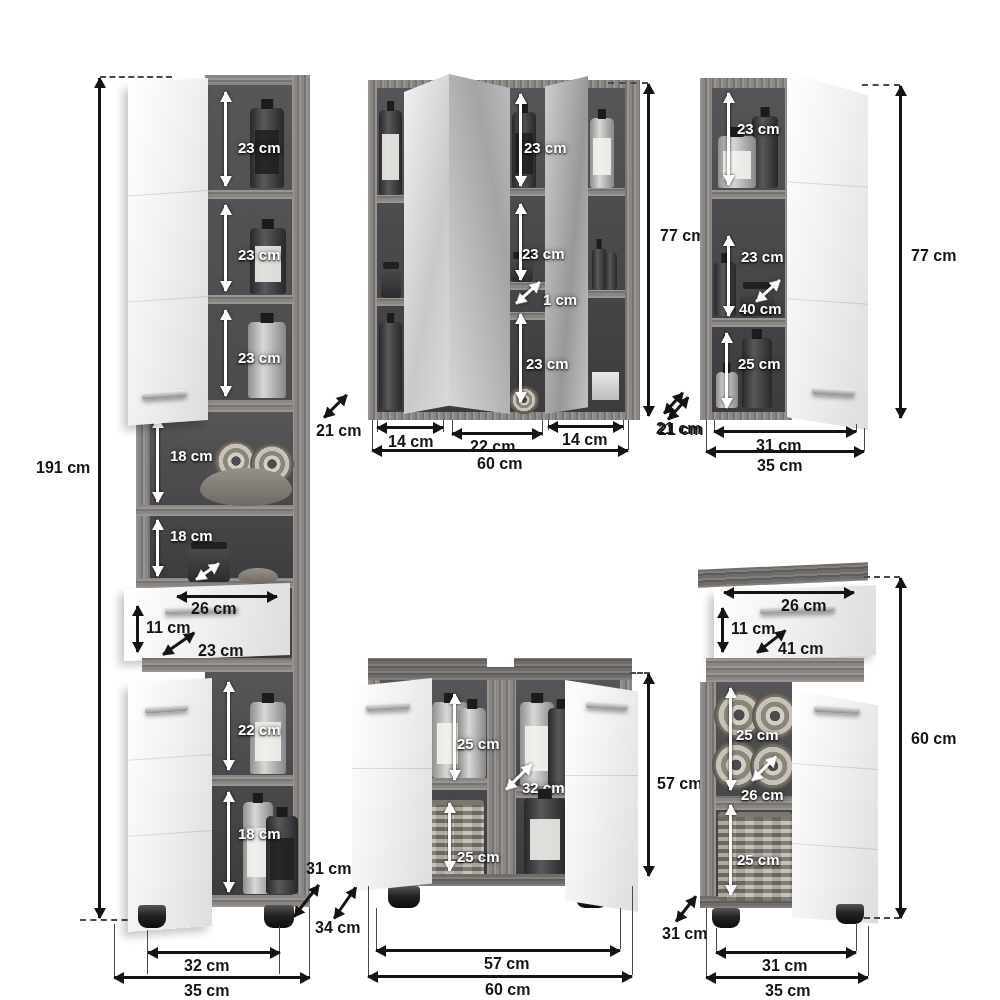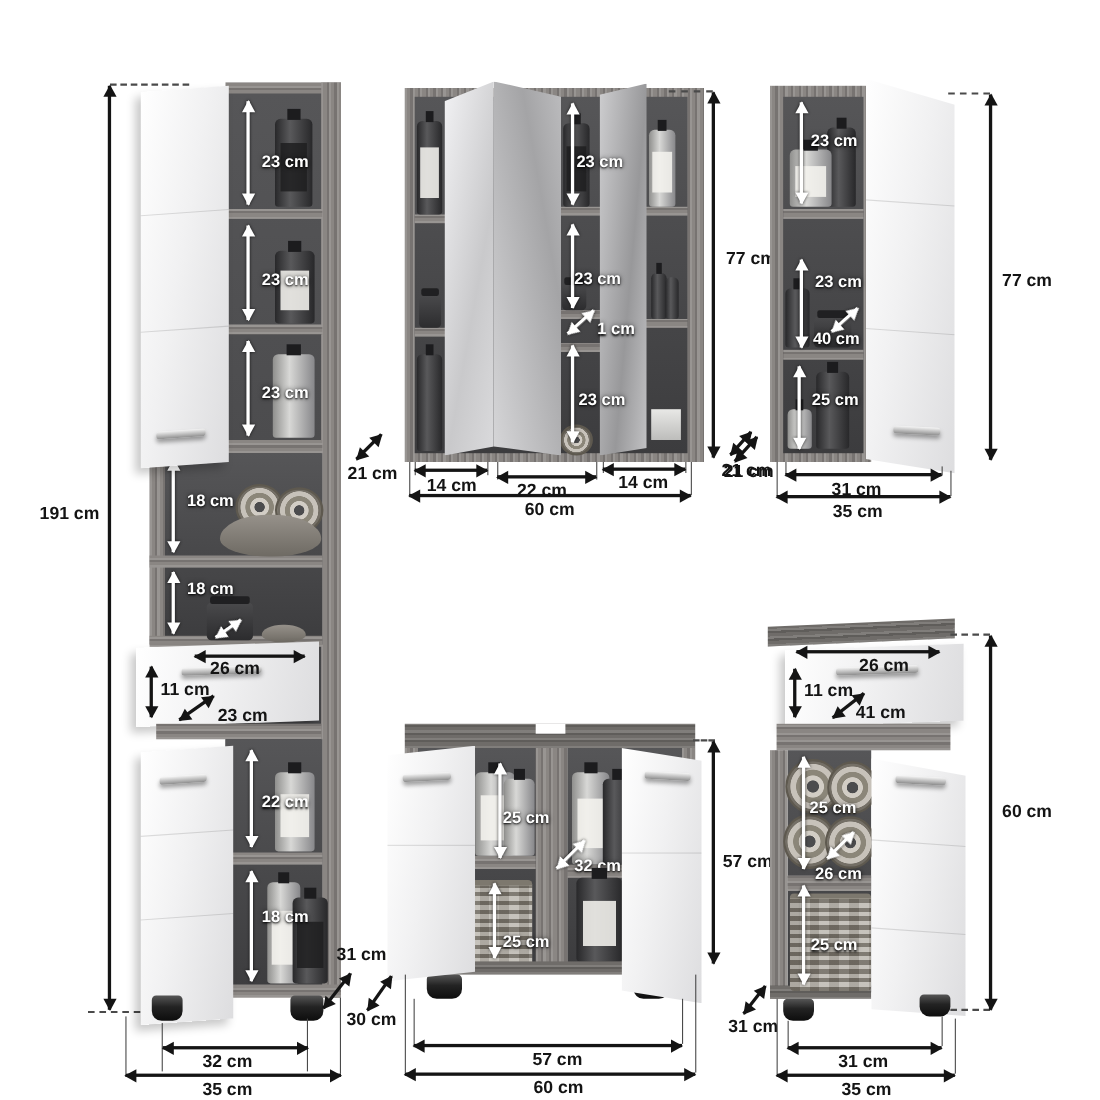--- a/index.html
+++ b/index.html
@@ -349,21 +349,21 @@
     <div class="panel" style="left:565px;top:680px;width:73px;height:232px;clip-path:polygon(0 0,100% 5%,100% 100%,0 95%);box-shadow:none;">
       <div class="seam" style="top:95px;"></div>
       <div class="handle" style="left:21px;top:22px;width:42px;transform:rotate(3deg);"></div>
     </div>
 
     <div class="dashh" style="left:630px;top:672px;width:20px;"></div>
     <div class="arr v" style="left:647px;top:674px;height:202px;"></div>
     <div class="lbl" style="left:657px;top:776px;">57 cm</div>
 
     <div class="arr h diag" style="left:334px;top:917px;width:38px;transform:rotate(-55deg);"></div>
-    <div class="lbl" style="left:315px;top:920px;">30 cm</div>
+    <div class="lbl" style="left:315px;top:920px;">34 cm</div>
 
     <div class="ext" style="left:376px;top:908px;height:41px;"></div>
     <div class="ext" style="left:620px;top:908px;height:41px;"></div>
     <div class="ext" style="left:368px;top:886px;height:89px;"></div>
     <div class="ext" style="left:632px;top:886px;height:89px;"></div>
     <div class="arr h" style="left:376px;top:949px;width:244px;"></div>
     <div class="lbl" style="left:484px;top:956px;">57 cm</div>
     <div class="arr h" style="left:368px;top:975px;width:264px;"></div>
     <div class="lbl" style="left:485px;top:982px;">60 cm</div>
   </div>

